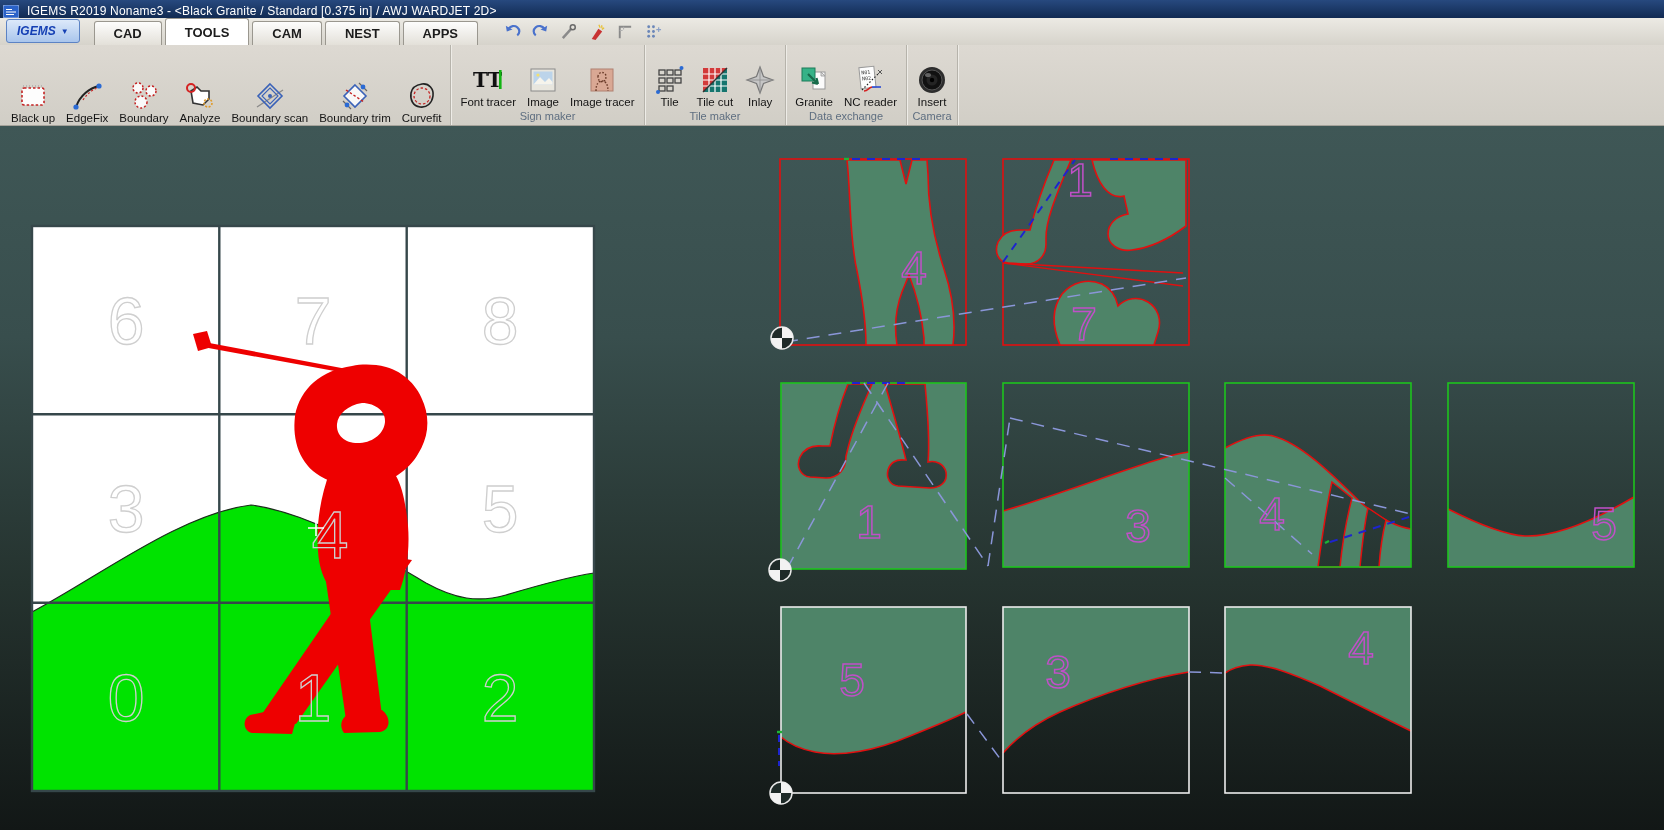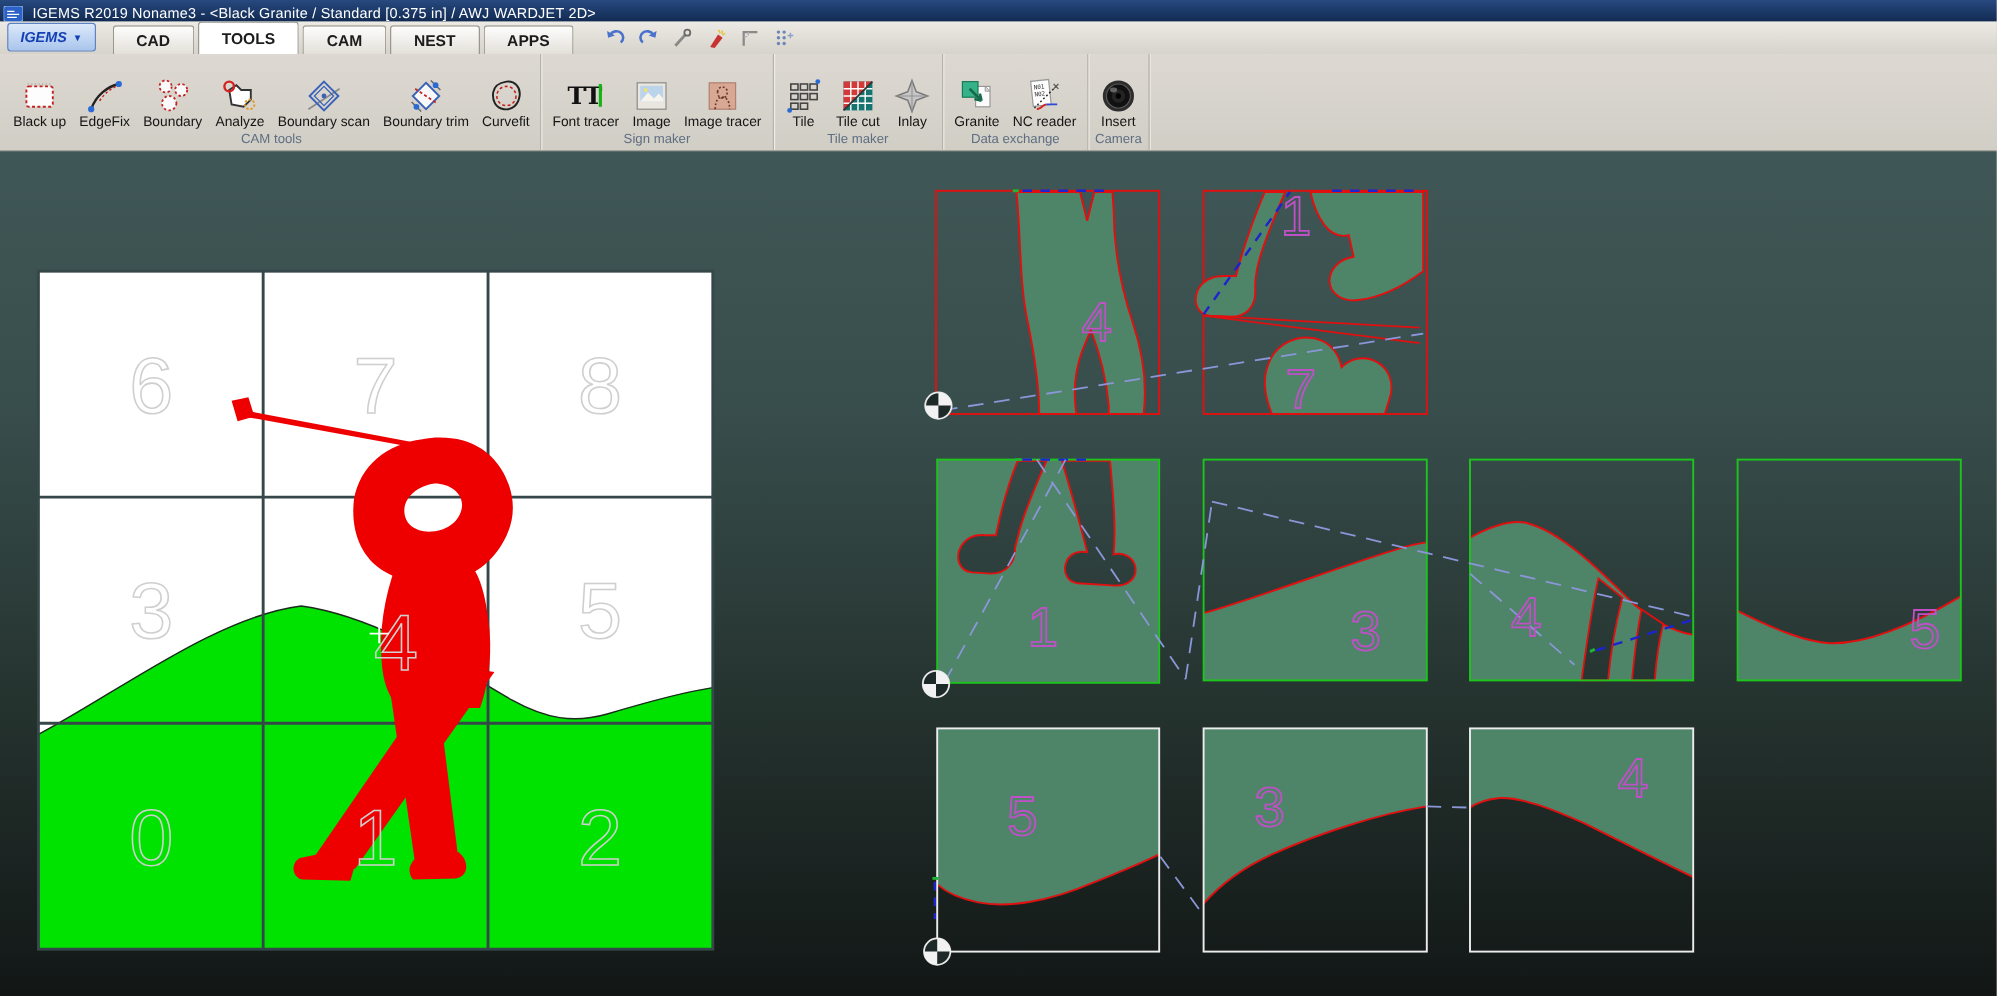--- a/index.html
+++ b/index.html
@@ -179,21 +179,20 @@
       <div class="rbtn">
         <span class="ricon">
           <svg viewBox="0 0 32 32">
               <path d="M16 4 C23 3 28 9 27 16 C26 23 21 28 14 27 C7 26 4 20 5 13 C6 7 10 5 16 4 Z" fill="none" stroke="#222" stroke-width="1.6"></path>
               <circle cx="16" cy="16" r="8" fill="none" stroke="#c42222" stroke-width="1.3" stroke-dasharray="2.5 2"></circle>
             </svg>
         </span>
         <span class="rlabel">Curvefit</span>
       </div>
     </div>
-    <div class="rgrouplabel">CAM tools</div>
   </div>
 
   <div class="rgroup">
     <div class="rbtns">
       <div class="rbtn">
         <span class="ricon">
           <svg viewBox="0 0 32 32">
               <text x="1" y="23" font-family="DejaVu Serif,serif" font-size="20" font-weight="bold" fill="#111">TT</text>
               <rect x="27" y="6" width="2.6" height="19" fill="#12b412"></rect>
             </svg>

